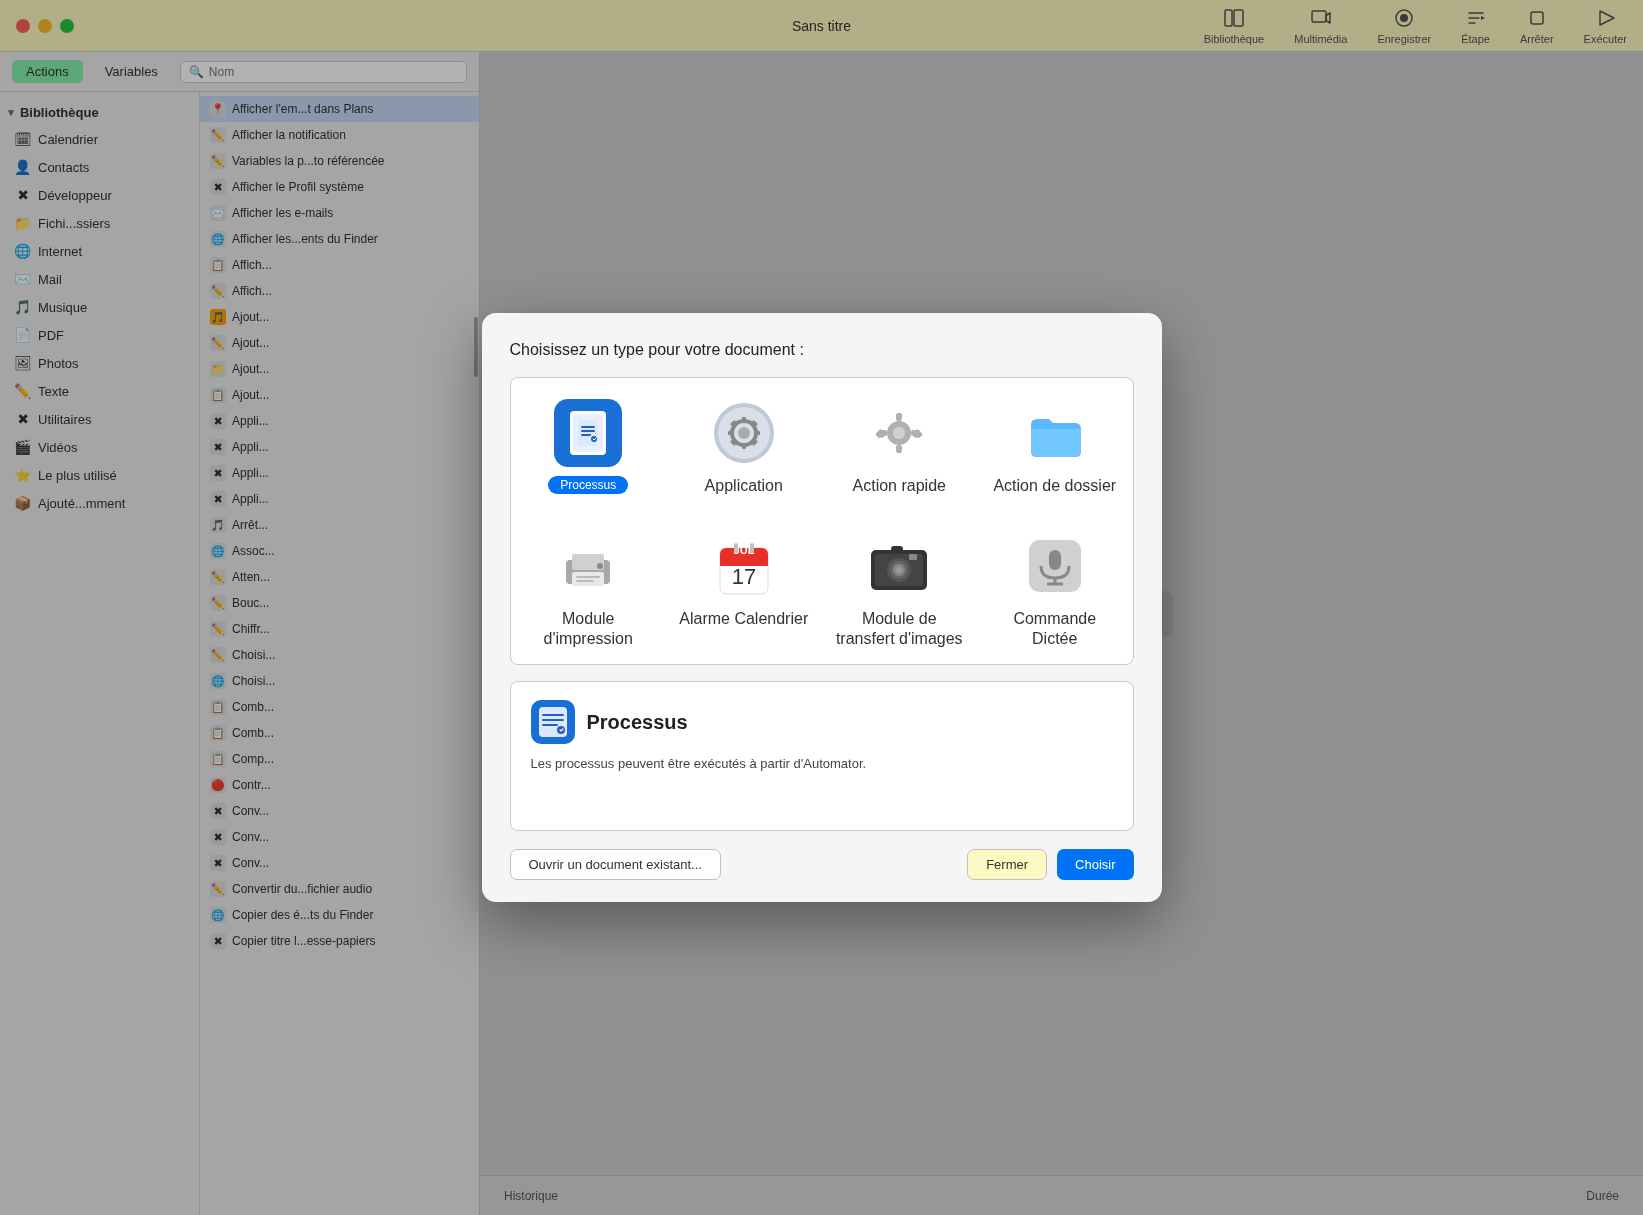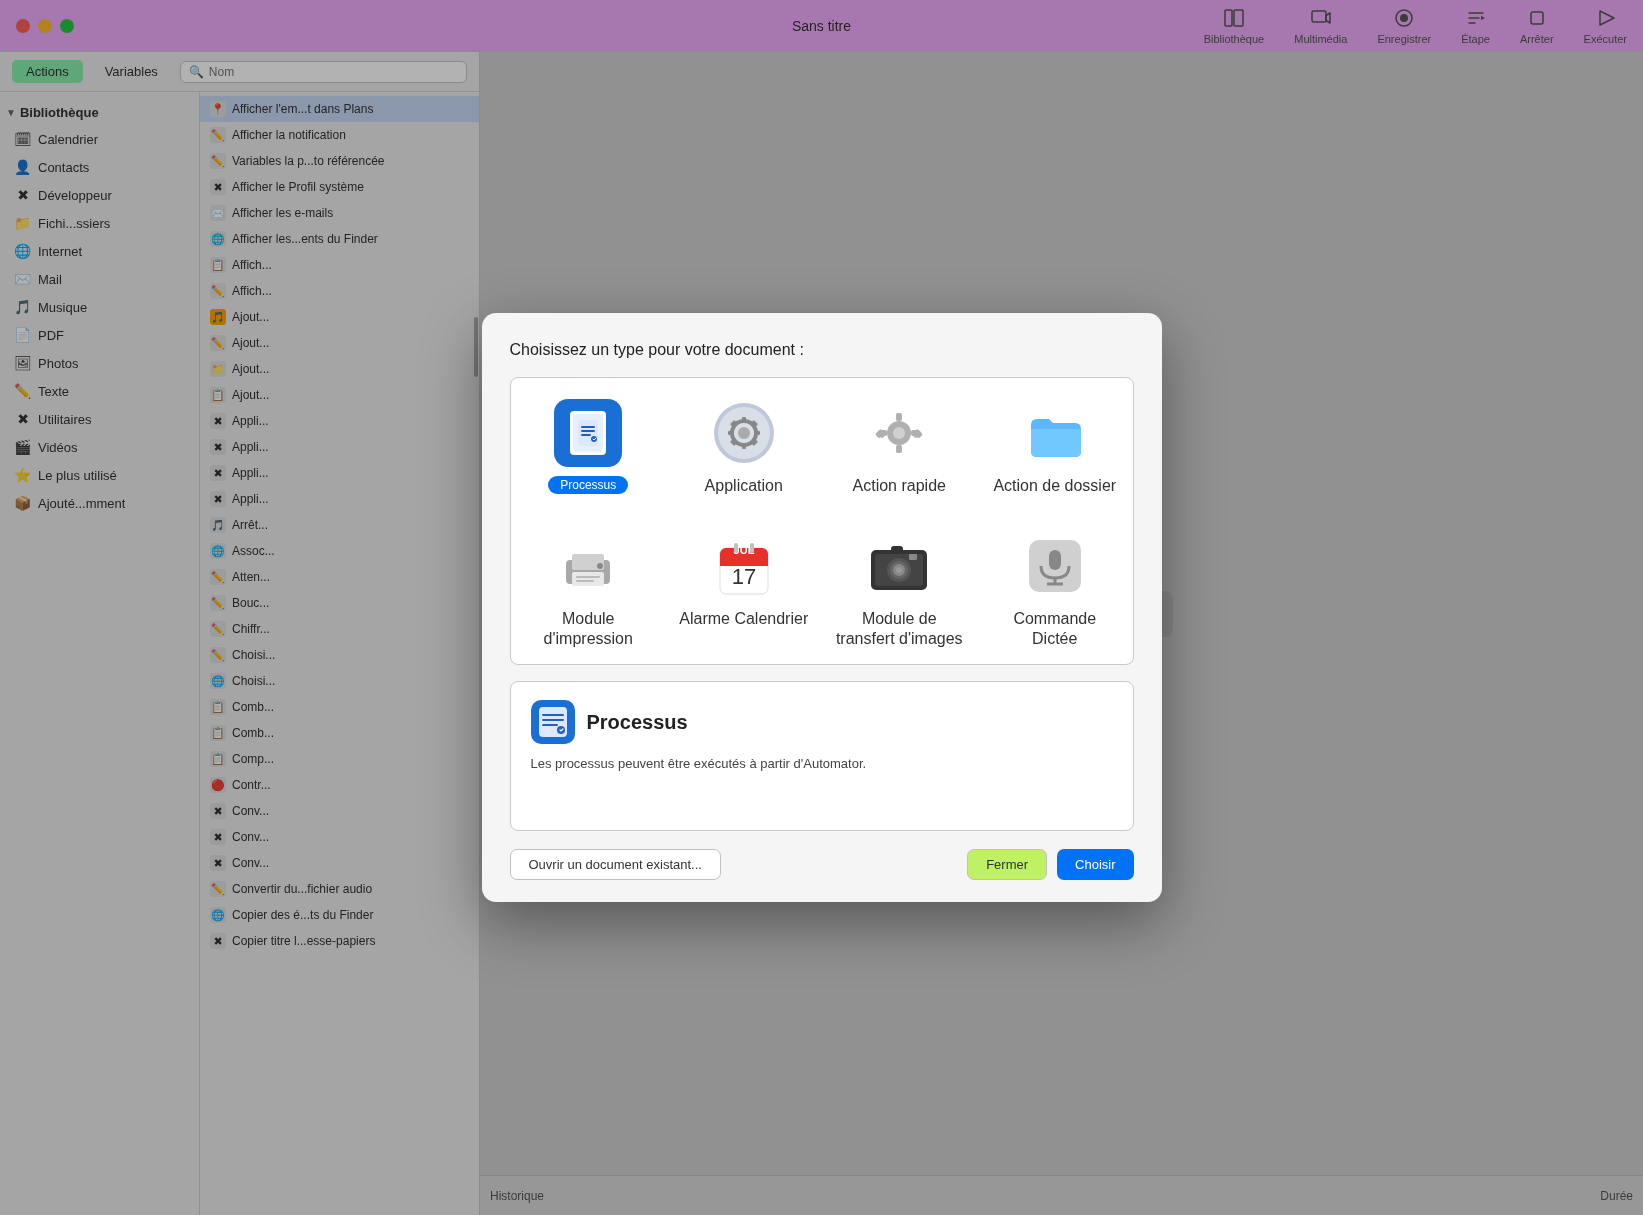--- a/index.html
+++ b/index.html
@@ -8,21 +8,21 @@
       background: #d6d6d6;
       width: 1643px;
       height: 1215px;
       overflow: hidden;
       position: relative;
     }
 
     
     .titlebar {
       height: 52px;
-      background: #f0abfc;
+      background: #fef9c3;
       display: flex;
       align-items: center;
       padding: 0 16px;
       border-bottom: 1px solid #c8c8c8;
       position: relative;
     }
     .window-controls {
       display: flex;
       gap: 8px;
       align-items: center;
@@ -219,21 +219,21 @@
       font-size: 16px;
       color: #666;
       text-align: center;
     }
     .bottom-bar {
       height: 40px;
       background: #d8d8d8;
       border-top: 1px solid #c0c0c0;
       display: flex;
       align-items: center;
-      padding: 0 10px;
+      padding: 0 24px;
       gap: 20px;
     }
     .bottom-label {
       font-size: 12px;
       color: #555;
     }
     .bottom-label.right {
       margin-left: auto;
     }
 
@@ -389,21 +389,21 @@
       padding: 7px 18px;
       font-size: 13px;
       color: #333;
       cursor: pointer;
     }
     .footer-right {
       display: flex;
       gap: 10px;
     }
     .btn-cancel {
-      background: #bef264;
+      background: #fef9c3;
       border: 1px solid #c0c0c0;
       border-radius: 7px;
       padding: 7px 18px;
       font-size: 13px;
       color: #333;
       cursor: pointer;
     }
     .btn-choose {
       background: #0072f5;
       border: none;

